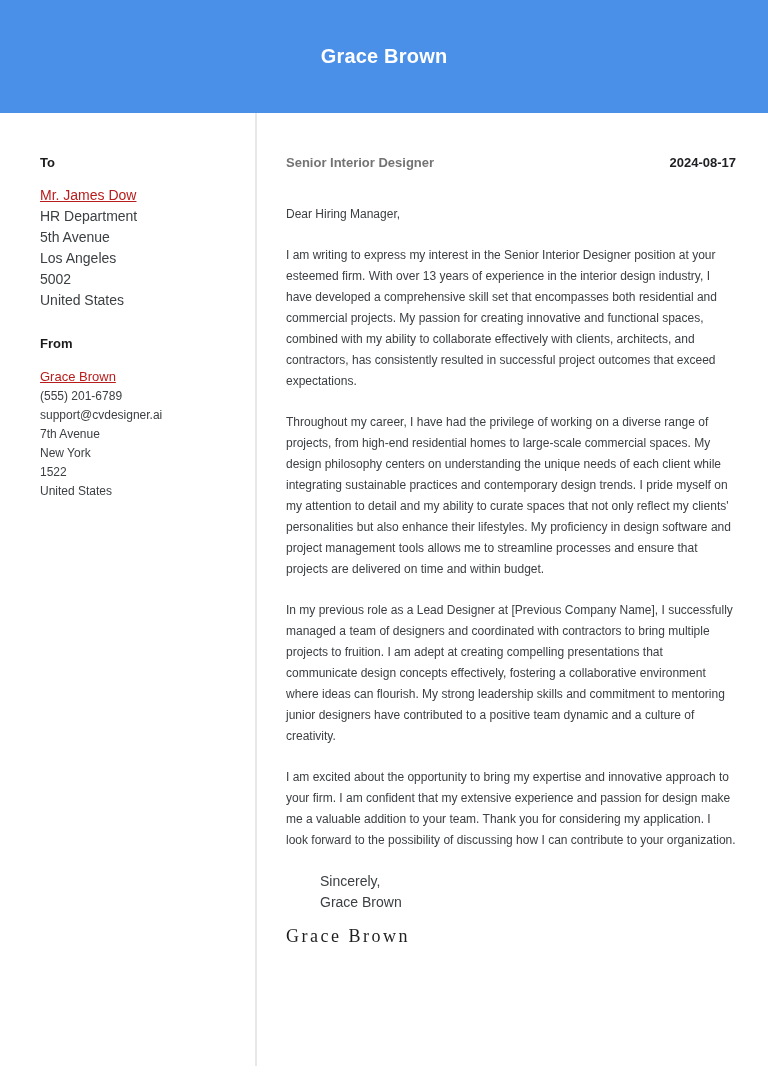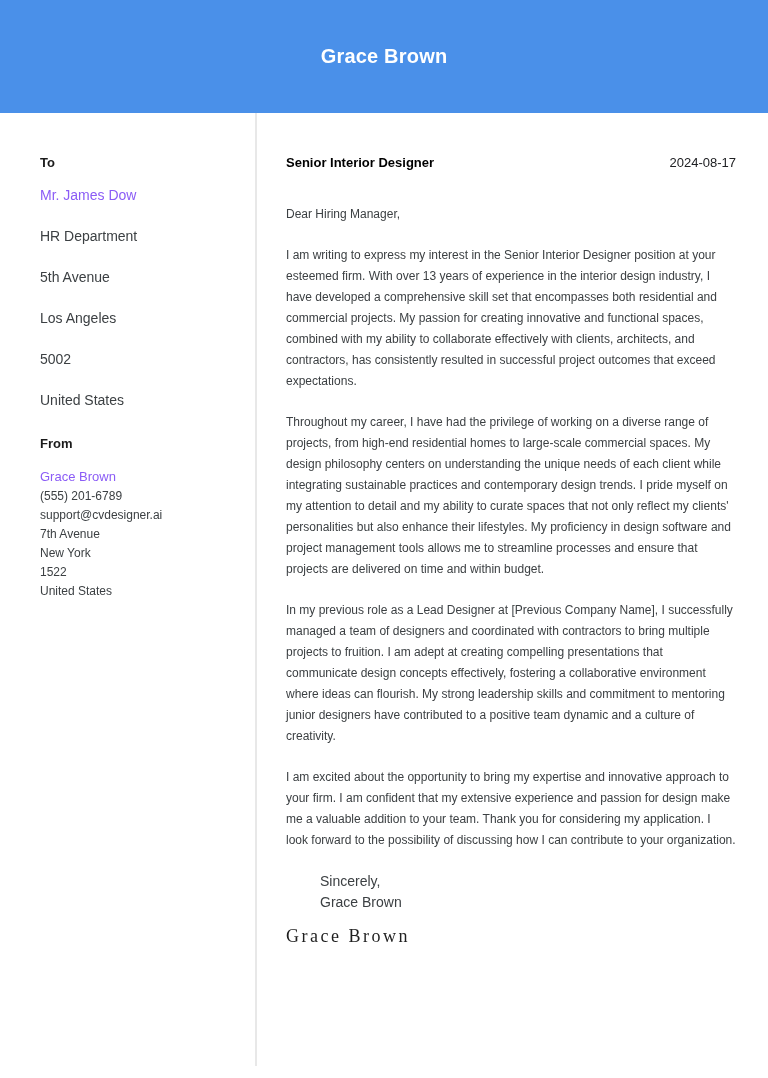--- a/index.html
+++ b/index.html
@@ -39,48 +39,49 @@
     padding: 42px 18px 0 40px;
   }
   .side-label {
     font-size: 13px;
     font-weight: bold;
     color: #1a1a1a;
     margin-bottom: 15px;
   }
   .side-label.from-label { margin-top: 25px; }
   .side-name {
-    color: #8b5cf6;
+    color: #b91c1c;
     font-weight: 500;
     cursor: pointer;
+    text-decoration: underline;
   }
   .to-block .side-name { font-size: 14px; line-height: 21px; }
   .from-block .side-name { font-size: 13px; line-height: 21px; }
   .side-line { color: #3c4043; }
-  .to-block .side-line { font-size: 14px; line-height: 21px; margin-top: 20px; }
+  .to-block .side-line { font-size: 14px; line-height: 21px; }
   .from-block .side-line { font-size: 12px; line-height: 19px; }
   .letter {
     flex: 1 1 auto;
     padding: 42px 32px 0 29px;
     color: #3c4043;
   }
   .title-row {
     display: flex;
     justify-content: space-between;
     align-items: baseline;
     margin-bottom: 34px;
   }
   .job-title {
     font-size: 13px;
     font-weight: bold;
-    color: #000000;
+    color: #737373;
   }
   .letter-date {
     font-size: 13px;
-    font-weight: normal;
+    font-weight: bold;
     color: #202124;
   }
   .letter p {
     font-size: 12px;
     line-height: 21px;
     margin-bottom: 20px;
     color: #3c4043;
   }
   .closing-line {
     font-size: 14px;

